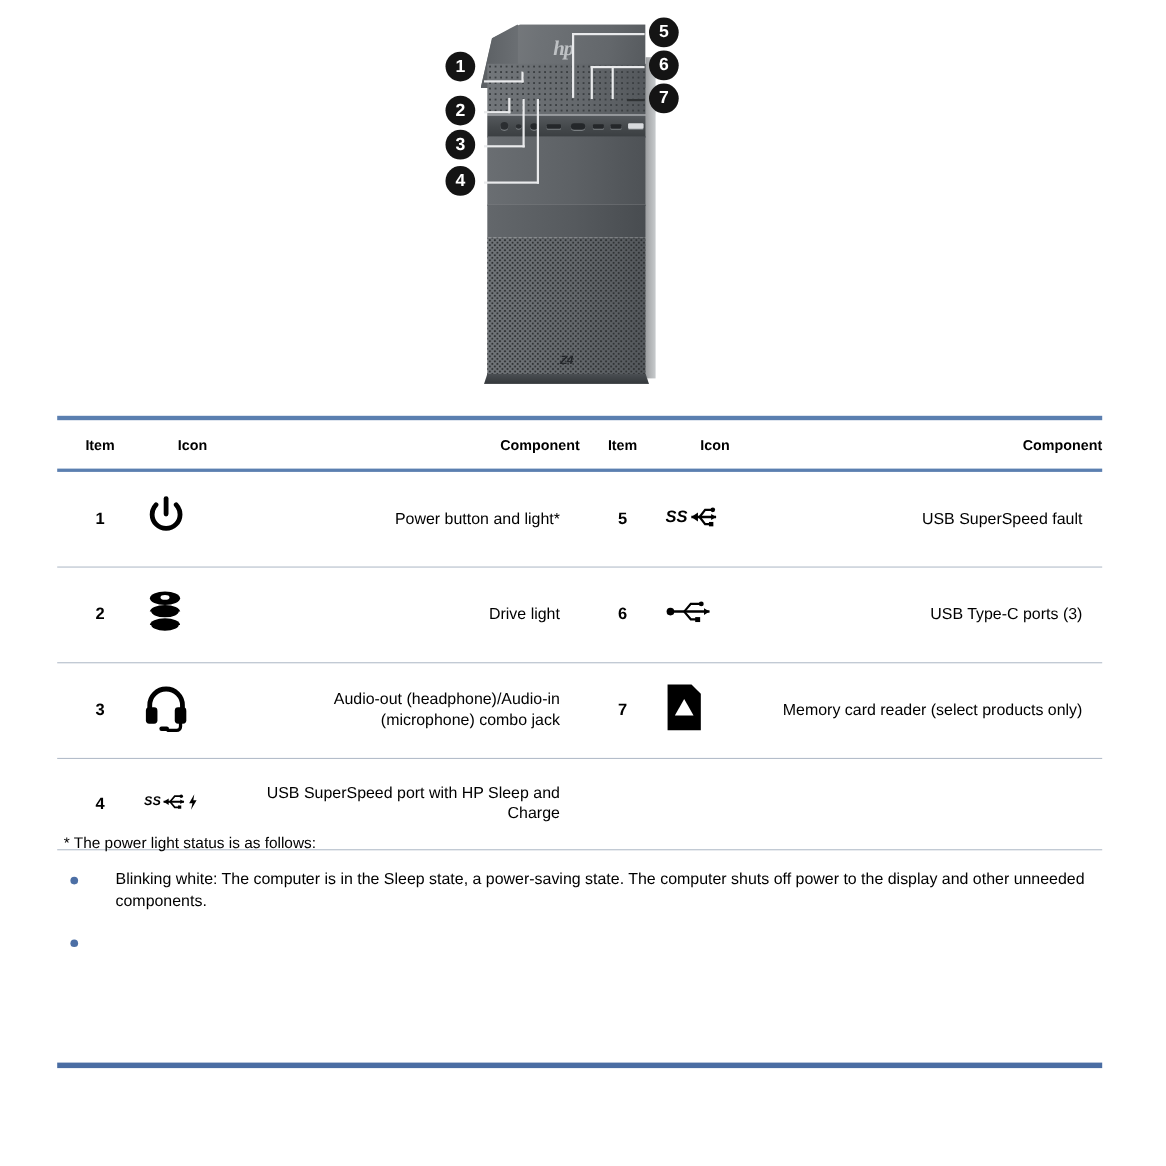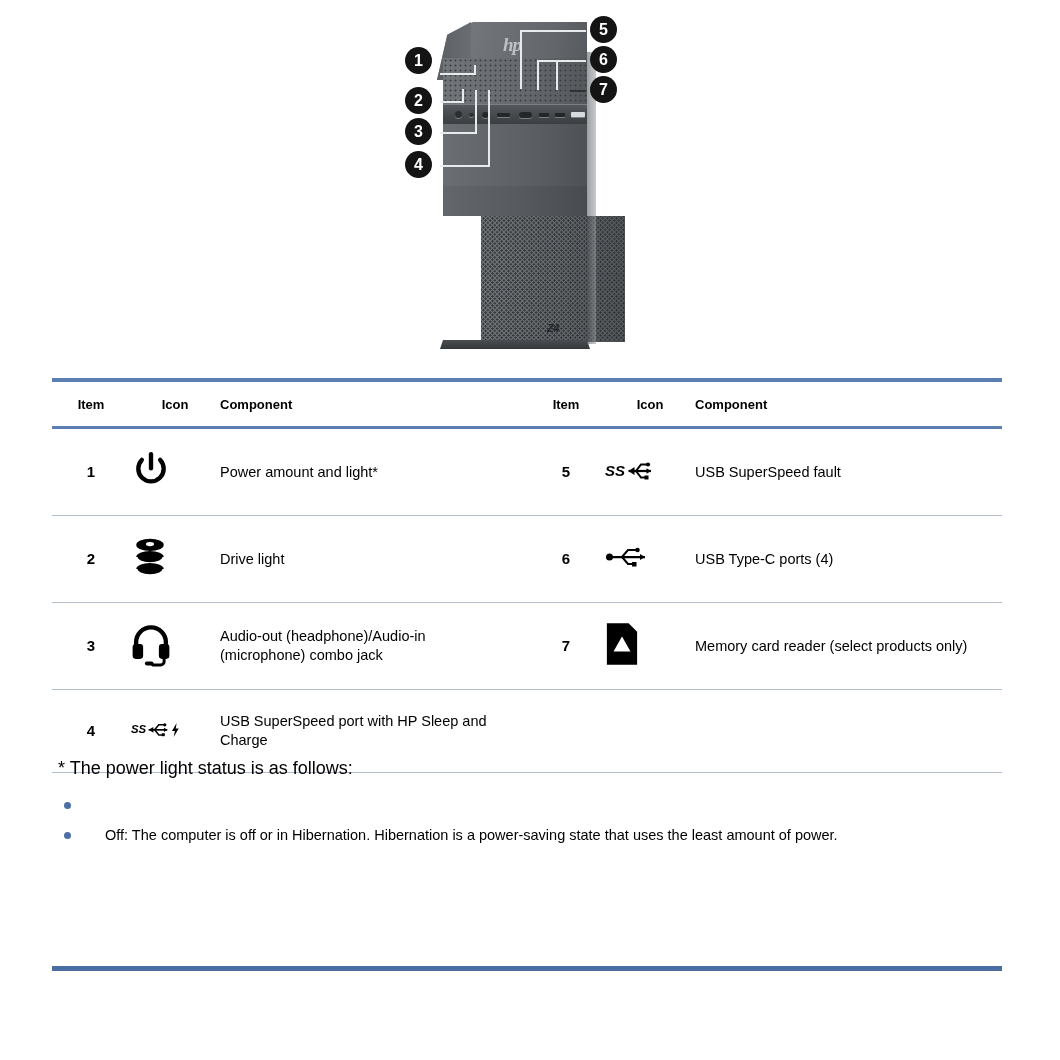--- a/index.html
+++ b/index.html
@@ -111,21 +111,20 @@
 
   
   .tower-grille {
     position: absolute;
     left: 6px; top: 194px;
     width: 144px; height: 126px;
     background:
       radial-gradient(circle, #303335 1.0px, transparent 1.25px) 0 0 / 4.6px 4.6px,
       radial-gradient(circle, #303335 1.0px, transparent 1.25px) 2.3px 2.3px / 4.6px 4.6px,
       linear-gradient(90deg, #73777b 0%, #666a6e 55%, #55595d 100%);
-    margin-left: 38px;
   }
   .z4-badge {
     position: absolute;
     left: 0; right: 0; bottom: 8px;
     text-align: center;
     color: #23262a;
     font-family: "Liberation Sans", sans-serif;
     font-weight: bold;
     font-style: italic;
     font-size: 11px;
@@ -188,21 +187,21 @@
   }
 
   table.spec {
     width: 950px;
     border-collapse: collapse;
     table-layout: fixed;
   }
   table.spec th, table.spec td {
     padding: 0;
     vertical-align: middle;
-    text-align: left;
+    text-align: right;
   }
   .col-item   { width: 78px; }
   .col-icon   { width: 90px; }
   .col-comp   { width: 307px; }
 
   thead th {
     height: 44px;
     font-size: 13px;
     font-weight: bold;
     color: #000;
@@ -240,21 +239,21 @@
   svg.gi { display: block; }
 
   
   .notes {
     position: absolute;
     left: 58px;
     top: 758px;
     width: 950px;
   }
   .note-head {
-    font-size: 18px;
+    font-size: 14px;
     color: #000;
     margin-bottom: 16px;
   }
   .bullet-row {
     display: flex;
     align-items: flex-start;
     margin-bottom: 16px;
   }
   .bullet-dot {
     flex: 0 0 auto;
@@ -384,21 +383,21 @@
       <tr class="datarow">
         <td class="c-item">1</td>
         <td class="c-icon">
           <span class="icon-wrap">
             <svg class="gi" width="42" height="42" viewBox="0 0 48 48" aria-hidden="true">
               <path d="M24 6 v16" stroke="#000" stroke-width="5" stroke-linecap="round" fill="none"></path>
               <path d="M13.5 12.5 a14.5 14.5 0 1 0 21 0" stroke="#000" stroke-width="5" fill="none" stroke-linecap="round"></path>
             </svg>
           </span>
         </td>
-        <td class="c-comp">Power amount and light*</td>
+        <td class="c-comp">Power button and light*</td>
 
         <td class="c-item">5</td>
         <td class="c-icon">
           <span class="icon-wrap">
             <svg class="gi" width="54" height="26" viewBox="0 0 108 52" aria-hidden="true">
               <text x="0" y="37" font-family="Liberation Sans, sans-serif" font-size="30" font-weight="bold" font-style="italic" fill="#000">SS</text>
               <path d="M47 28 H92" stroke="#000" stroke-width="4.5" fill="none"></path>
               <path d="M92 28 l-9 -5.5 v11 z" fill="#000"></path>
               <path d="M62 28 L72 15 H84" stroke="#000" stroke-width="4" fill="none"></path>
               <path d="M62 28 L72 41 H82" stroke="#000" stroke-width="4" fill="none"></path>
@@ -441,21 +440,21 @@
               <circle cx="9" cy="26" r="7" fill="#000"></circle>
               <path d="M9 26 H80" stroke="#000" stroke-width="4.5" fill="none"></path>
               <path d="M80 26 l-10 -6 v12 z" fill="#000"></path>
               <path d="M34 26 L46 12 H62" stroke="#000" stroke-width="4" fill="none"></path>
               <path d="M34 26 L46 40 H58" stroke="#000" stroke-width="4" fill="none"></path>
               <circle cx="65" cy="12" r="4.5" fill="#000"></circle>
               <rect x="54" y="36" width="9" height="9" fill="#000"></rect>
             </svg>
           </span>
         </td>
-        <td class="c-comp">USB Type-C ports (4)</td>
+        <td class="c-comp">USB Type-C ports (3)</td>
       </tr>
 
       <tr>
         <td class="divider-cell" colspan="6">
             <div class="divider-line"></div>
           </td>
       </tr>
 
       <tr class="datarow">
         <td class="c-item">3</td>
@@ -518,25 +517,25 @@
   </table>
 
   <div class="rule-row"></div>
 </div>
 
 <div class="notes">
 
   <div class="note-head">* The power light status is as follows:</div>
 
 
+  <div class="bullet-row">
+    <div class="bullet-dot"></div>
+    <div class="bullet-text">Blinking white: The computer is in the Sleep state, a power-saving state. The computer shuts off power to the display and other unneeded components.</div>
+  </div>
 
   <div class="bullet-row">
     <div class="bullet-dot"></div>
   </div>
 
-  <div class="bullet-row">
-    <div class="bullet-dot"></div>
-    <div class="bullet-text">Off: The computer is off or in Hibernation. Hibernation is a power-saving state that uses the least amount of power.</div>
-  </div>
 
 </div>
 
 <div class="notes-rule"></div>
 
 </body></html>

